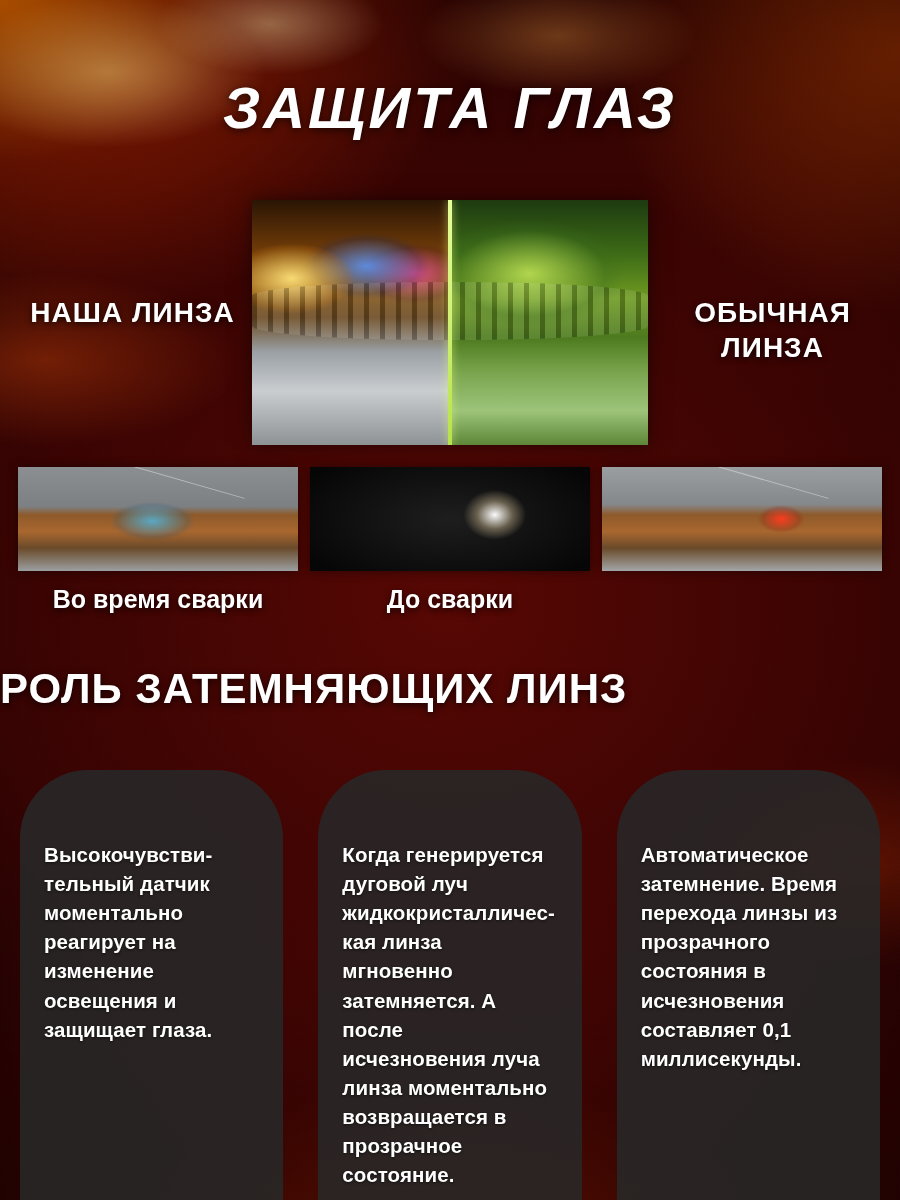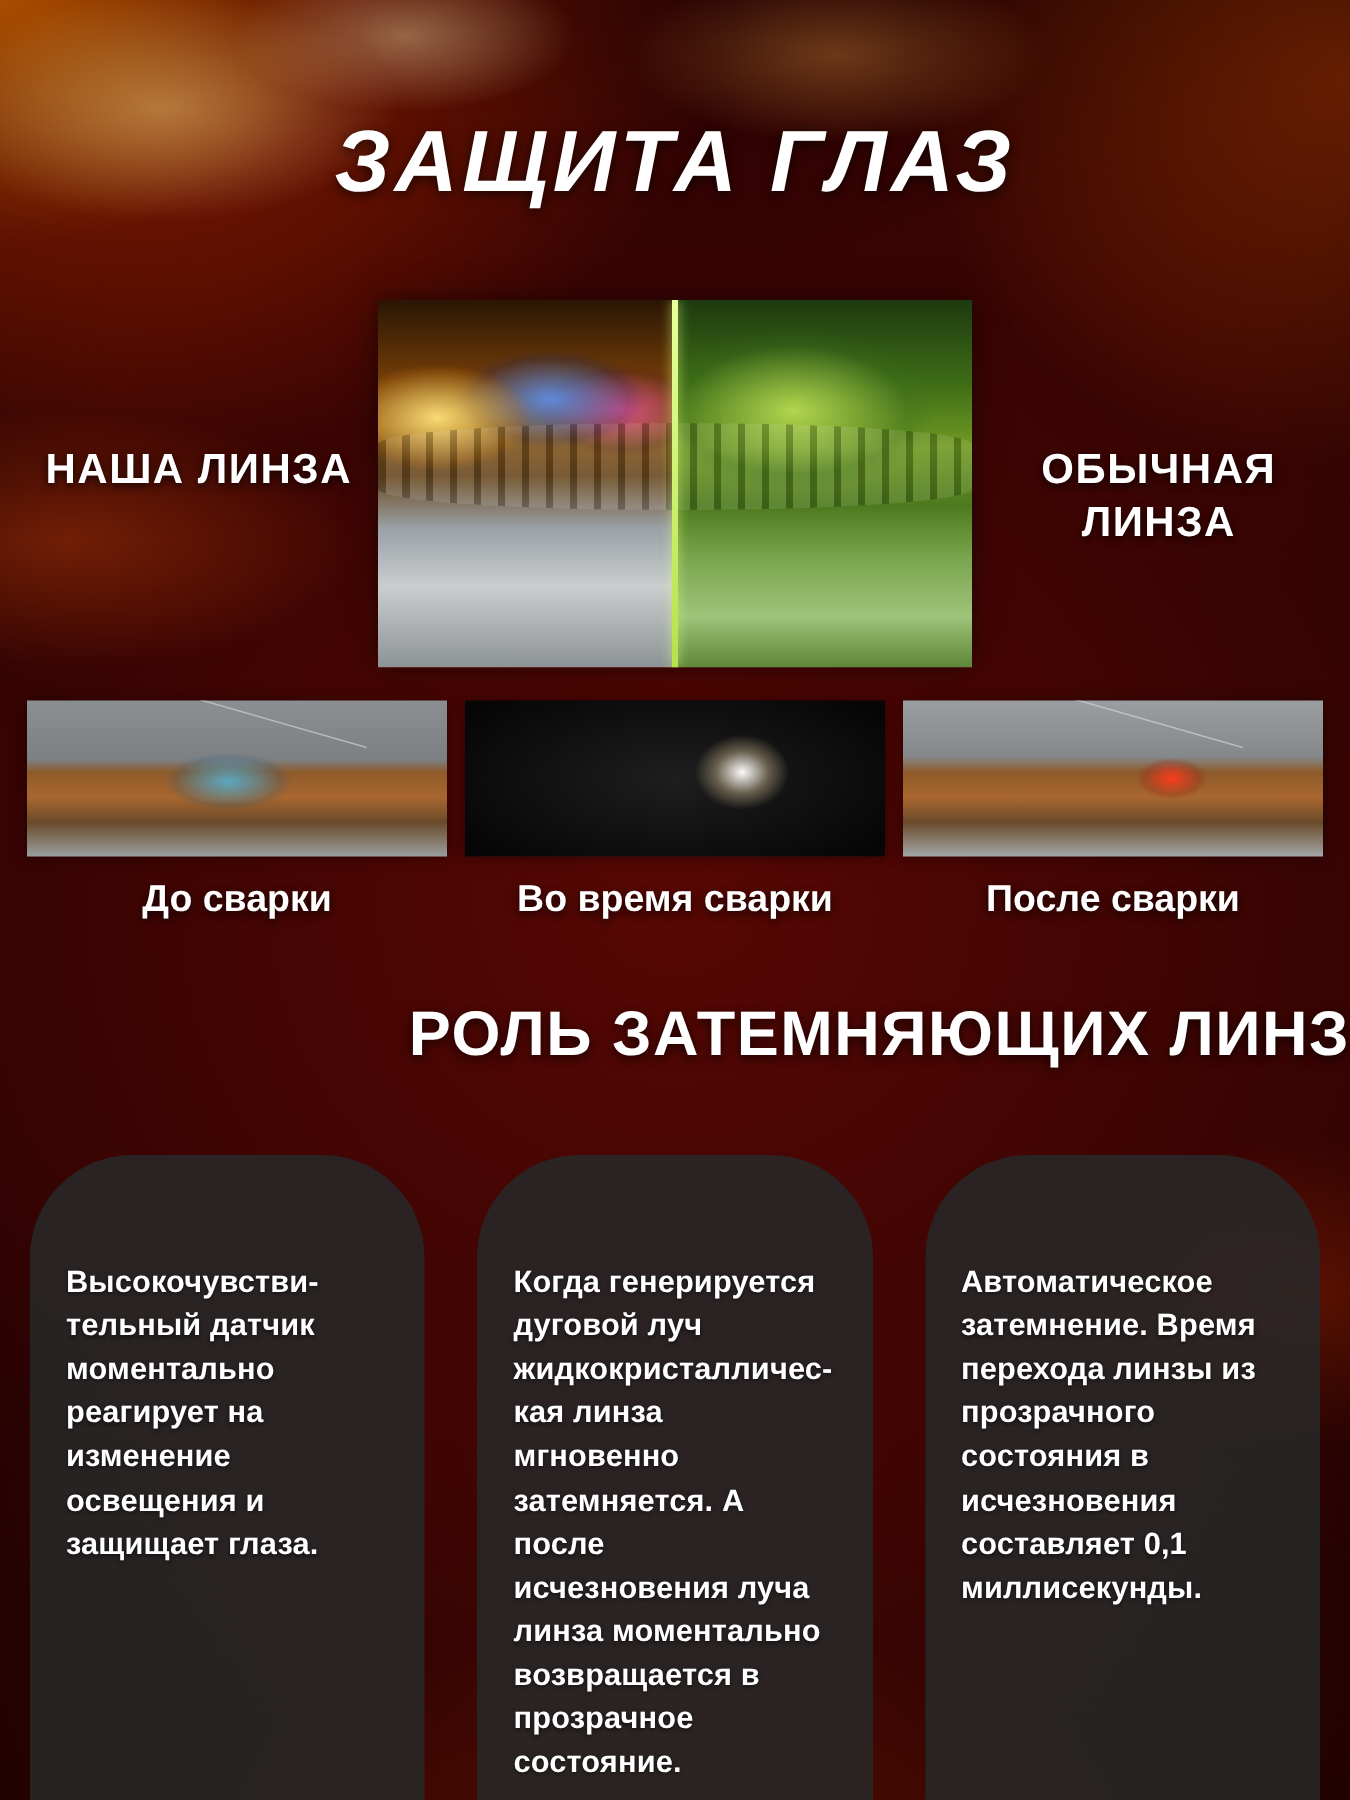--- a/index.html
+++ b/index.html
@@ -43,21 +43,21 @@
   .title-main {
     position:absolute; top:74px; left:0; width:900px;
     text-align:center;
     font-size:58px; font-weight:bold; letter-spacing:3px;
     color:#fff;
     text-shadow:0 2px 8px rgba(0,0,0,0.65);
     font-style:italic;
   }
   .title-section {
     position:absolute; top:665px; left:0; width:900px;
-    text-align:right;
+    text-align:left;
     font-size:42px; font-weight:bold; letter-spacing:1px;
     color:#fff;
     text-shadow:0 2px 7px rgba(0,0,0,0.7);
   }
 
   
   .compare {
     position:absolute; left:252px; top:200px; width:396px; height:245px;
     overflow:hidden;
     box-shadow:0 0 18px rgba(0,0,0,0.5);
@@ -181,23 +181,22 @@
     <div class="strip-cell cell-a">
       <div class="cell-wire"></div>
     </div>
     <div class="strip-cell cell-b"></div>
     <div class="strip-cell cell-c">
       <div class="cell-wire"></div>
     </div>
   </div>
 
   <div class="strip-labels">
+    <div class="strip-label">Во время сварки</div>
     <div class="strip-label">До сварки</div>
-    <div class="strip-label">Во время сварки</div>
-    <div class="strip-label">После  сварки</div>
   </div>
 
   <div class="title-section">РОЛЬ ЗАТЕМНЯЮЩИХ ЛИНЗ</div>
 
   <div class="cards">
     <div class="card">
       <p>Высокочувстви-
 тельный датчик
 моментально
 реагирует на

